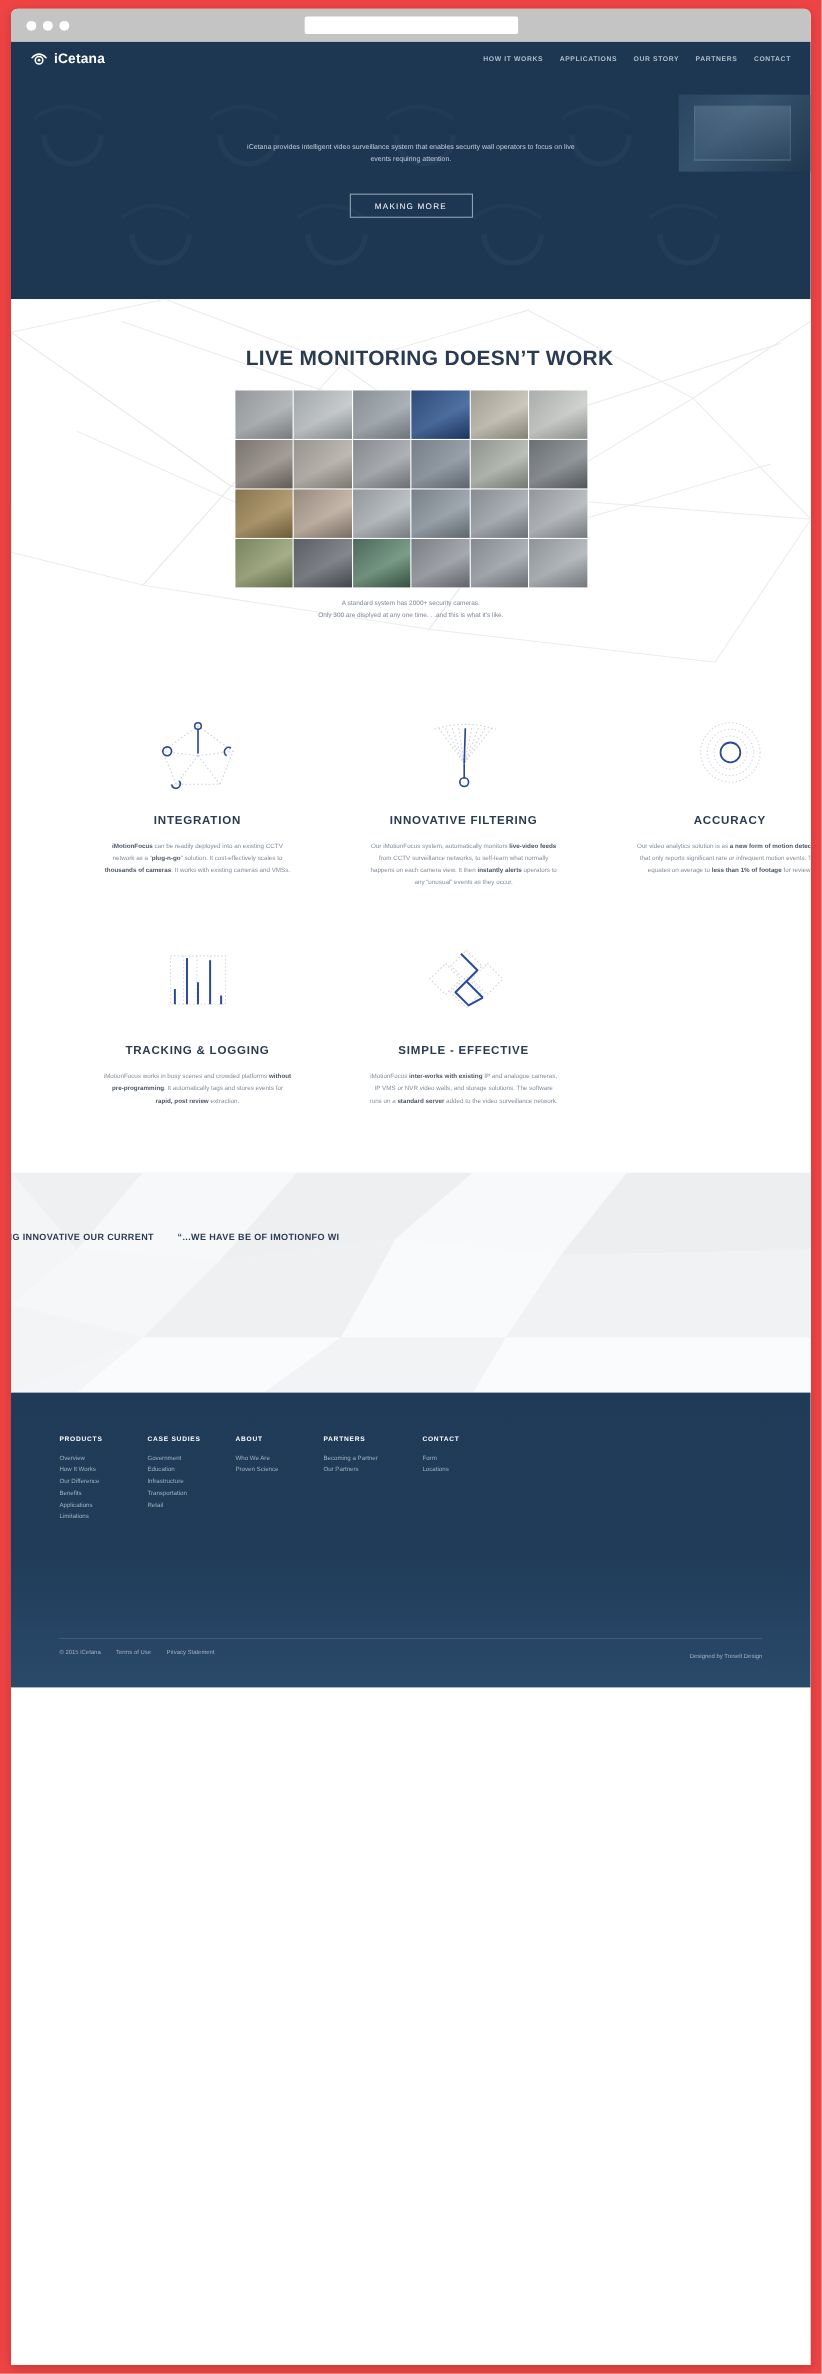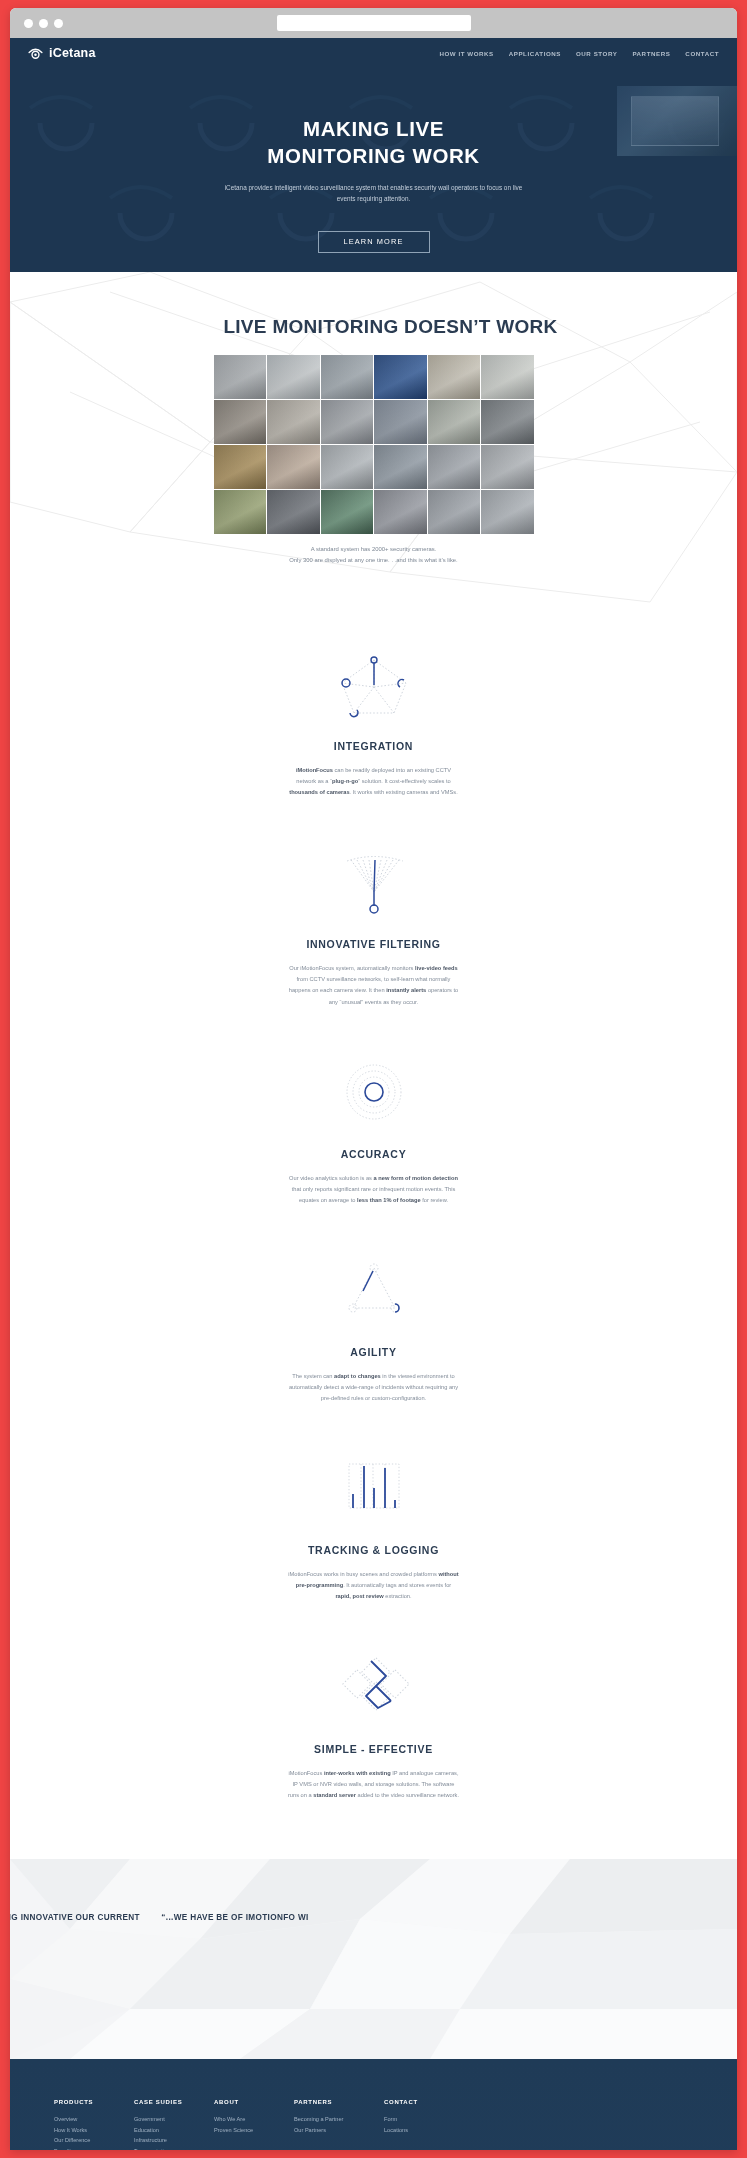--- a/index.html
+++ b/index.html
@@ -180,21 +180,21 @@
     font-size: 5.9px;
     line-height: 1.85;
   }
 
   
   .features {
     position: relative; z-index: 2;
     width: 560px;
     margin: 86px auto 0;
     display: grid;
-    grid-template-columns: 1fr;
+    grid-template-columns: 1fr 1fr 1fr 1fr;
     row-gap: 52px;
     column-gap: 70px;
   }
   .feat { text-align: center; }
   .feat-icon {
     height: 68px;
     display: flex; align-items: center; justify-content: center;
   }
   .feat-title {
     margin-top: 20px;
@@ -359,26 +359,22 @@
           <div class="nav-links">
             <a href="#">HOW IT WORKS</a>
             <a href="#">APPLICATIONS</a>
             <a href="#">OUR STORY</a>
             <a href="#">PARTNERS</a>
             <a href="#">CONTACT</a>
           </div>
         </nav>
 
         <div class="hero-inner">
-          <h1 class="hero-h1">
-            <span>MAKING LIVE</span><br>
-            <span>MONITORING WORK</span>
-          </h1>
           <p class="hero-sub">iCetana provides intelligent video surveillance system that enables security wall operators to focus on live events requiring attention.</p>
-          <button class="hero-btn">LEARN MORE</button>
+          <button class="hero-btn">MAKING MORE</button>
         </div>
       </section>
 
       <section class="white-sec">
         <svg class="poly-bg" viewBox="0 0 727 1400" preserveAspectRatio="none">
           <g fill="none" stroke="#ececec" stroke-width="1">
             <path d="M0 30 L140 0 L300 60 L200 170 Z"></path>
             <path d="M300 60 L470 10 L620 90 L470 180 Z"></path>
             <path d="M620 90 L727 20 L727 200 Z"></path>
             <path d="M200 170 L470 180 L380 300 L120 260 Z"></path>

